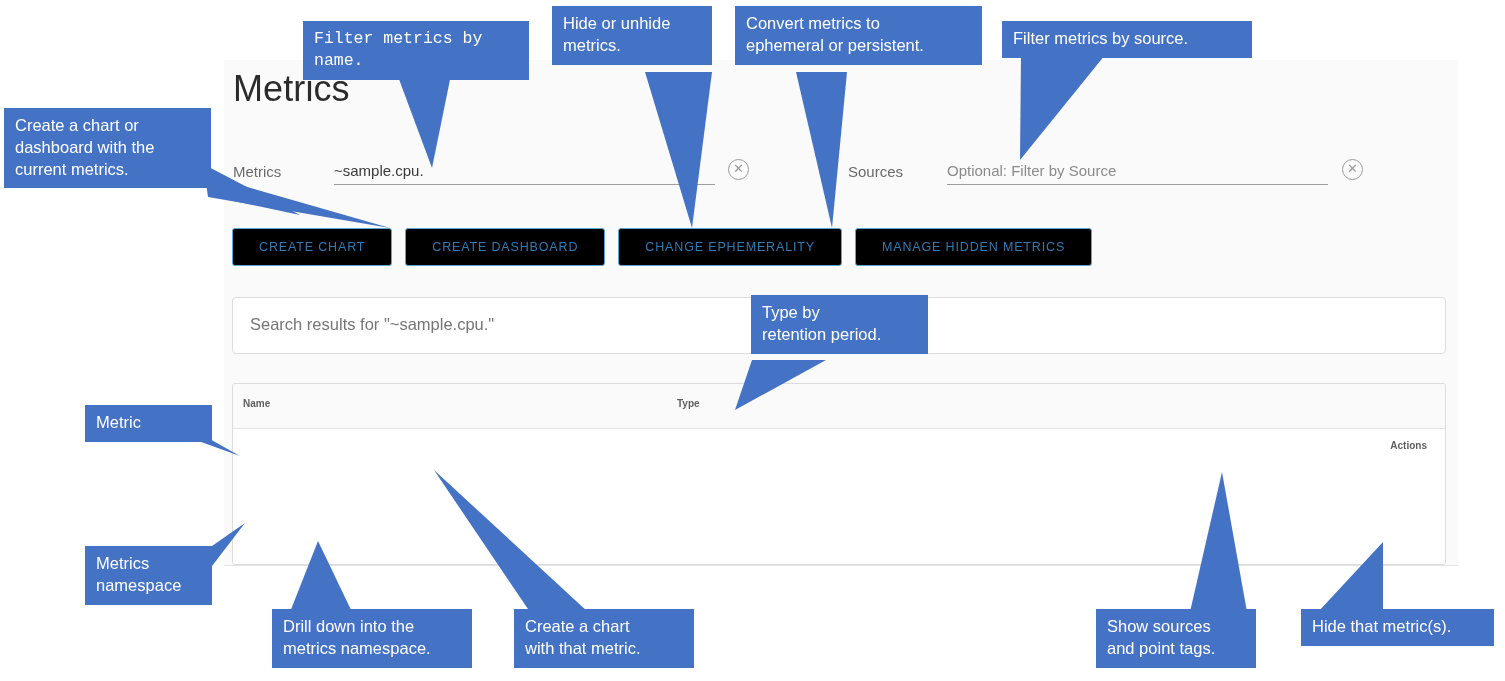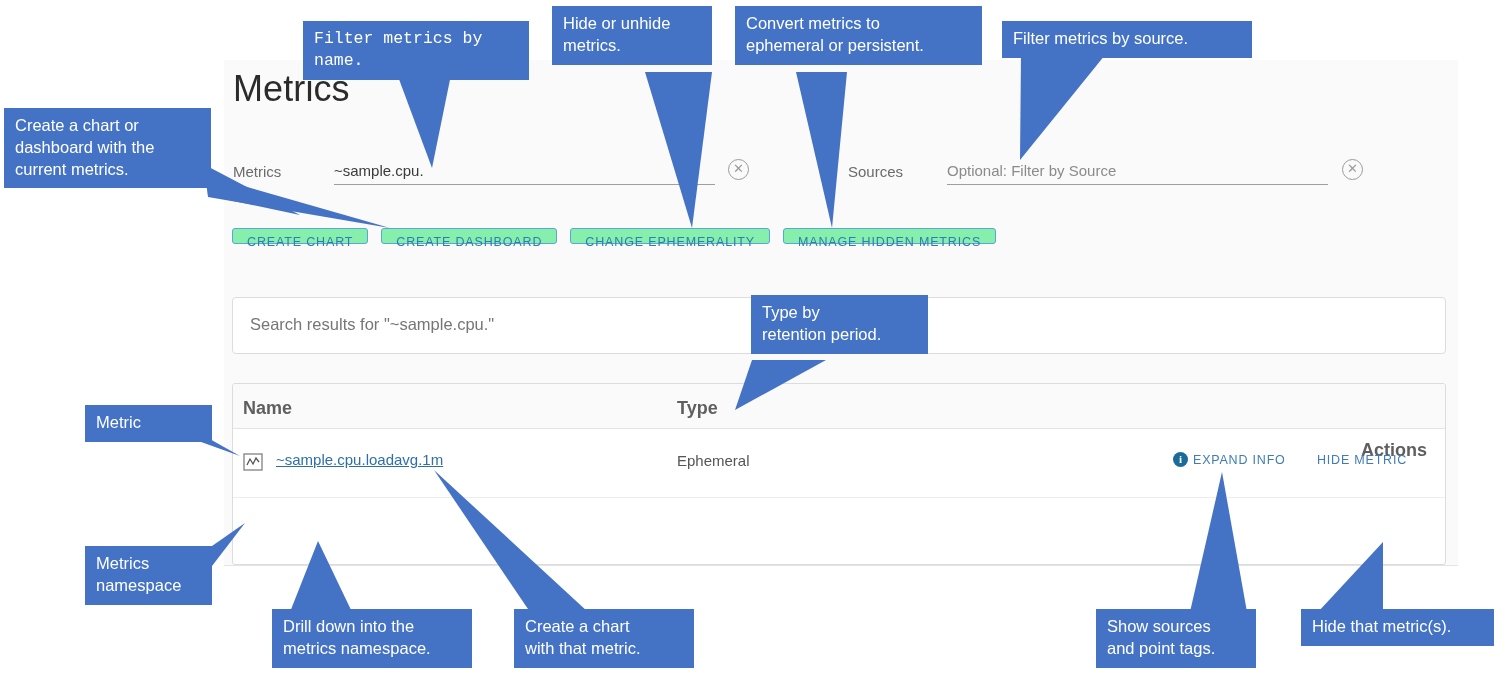--- a/index.html
+++ b/index.html
@@ -37,23 +37,23 @@
   }
   .clear-icon{
     position:absolute; top:9px; width:19px; height:19px;
     border:1px solid #9b9b9b; border-radius:50%;
     color:#9b9b9b; font-size:13px; line-height:18px; text-align:center;
     font-family:"DejaVu Sans", sans-serif;
   }
   
   .btn-row{position:absolute; top:168px; left:8px; display:flex; gap:13px;}
   .btn{
-    border:1px solid #5aa6d6; background:#86efac; color:#2f7cb5;
+    border:1px solid #5aa6d6; background:#000000; color:#2f7cb5;
     font-size:12.5px; letter-spacing:.85px; font-weight:500;
-    padding:0 14px; height:16px; line-height:26px; border-radius:3px;
+    padding:0 26px; height:38px; line-height:26px; border-radius:3px;
     white-space:nowrap; box-sizing:border-box; cursor:pointer;
   }
   
   #search-card{
     position:absolute; left:8px; top:237px; width:1214px; height:57px;
     background:#fff; border:1px solid #dcdcdc; border-radius:4px;
     box-sizing:border-box;
   }
   #search-text{
     position:absolute; left:17px; top:17px; font-size:16.5px; color:#767676;
@@ -62,21 +62,21 @@
   #table-card{
     position:absolute; left:8px; top:323px; width:1214px; height:182px;
     background:#fff; border:1px solid #dcdcdc; border-radius:3px;
     box-sizing:border-box; overflow:hidden;
   }
   .thead{
     height:44px; background:#fafafa; border-bottom:1px solid #e4e4e4;
     position:relative;
   }
   .th{
-    position:absolute; top:14px; font-size:18px; color:#5f5f5f; font-weight:700;
+    position:absolute; top:14px; font-size:10px; color:#5f5f5f; font-weight:700;
   }
   .trow{
     position:relative; height:68px; border-bottom:1px solid #ededed;
   }
   .trow.last{border-bottom:none;}
   .cell-icon{position:absolute; left:10px; top:24px; width:20px; height:18px;}
   .mname{
     position:absolute; left:43px; top:22px;
     font-size:15px; color:#2f6fa8; text-decoration:underline;
     cursor:pointer;
@@ -134,33 +134,20 @@
     <div id="search-text">Search results for "~sample.cpu."</div>
   </div>
 
   <div id="table-card">
     <div class="thead">
       <div class="th" style="left:10px;">Name</div>
       <div class="th" style="left:444px;">Type</div>
       <div class="th" style="right:18px;margin-top:42px;">Actions</div>
     </div>
 
-    <div class="trow">
-      <span class="cell-icon">
-        <svg width="20" height="18" viewBox="0 0 20 18">
-          <rect x="1" y="1" width="18" height="16" fill="#fff" stroke="#8a8a8a" stroke-width="1.4"></rect>
-          <polyline points="4,12 7,6 10,11 13,5 16,9" fill="none" stroke="#555" stroke-width="1.3"></polyline>
-        </svg>
-      </span>
-      <a class="mname">~sample.cpu.loadavg.1m</a>
-      <div class="mtype">Ephemeral</div>
-      <span class="info-icon" style="left:940px;">i</span>
-      <span class="act" style="left:960px;">EXPAND INFO</span>
-      <span class="act" style="left:1084px;">HIDE METRIC</span>
-    </div>
 
   </div>
 </div>
 
 <div class="callout">
   <svg class="tailsvg" style="left:0;top:0;width:1505px;height:681px;">
     <polygon points="205,165 300,215 210,196" fill="#4472c4"></polygon>
     <polygon points="205,175 390,228 208,197" fill="#4472c4"></polygon>
   </svg>
   <div class="cbox" style="position:absolute;left:4px;top:108px;width:207px;">Create a  chart or

